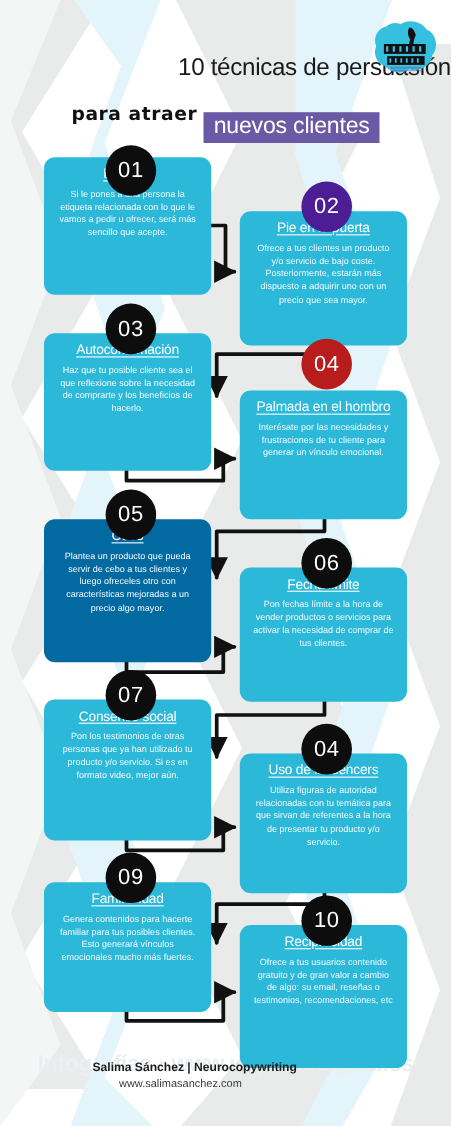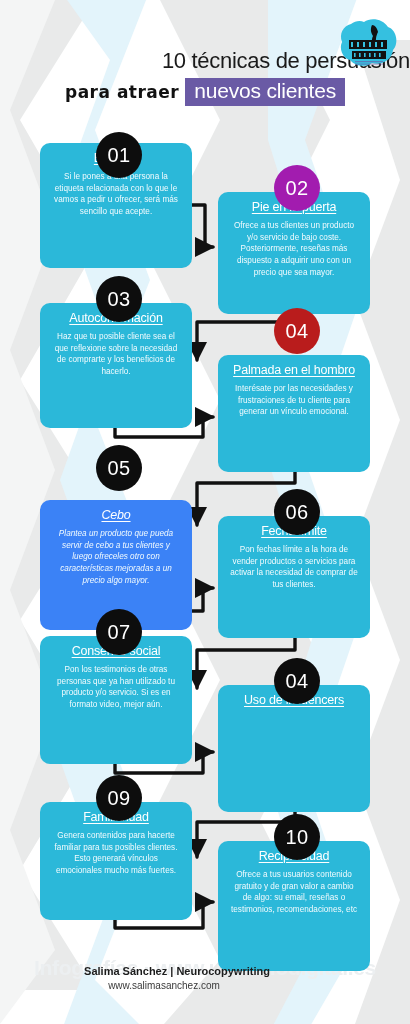--- a/index.html
+++ b/index.html
@@ -26,21 +26,21 @@
     position:absolute;left:0;top:78px;width:410px;text-align:center;
     display:flex;justify-content:center;align-items:center;gap:6px;
   }
   .title-bold{
     font-size:17px;font-weight:bold;color:#111;letter-spacing:0.5px;
     font-family:"DejaVu Sans", sans-serif;
   }
   .title-hl{
     background:#6a5aa5;color:#ffffff;font-size:21px;font-weight:400;
     padding:2px 9px 4px 9px;letter-spacing:-0.2px;
-    font-family:"Liberation Sans", sans-serif;line-height:1.05;
+    font-family:"Liberation Sans", sans-serif;line-height:1.05;margin-top:24px;
   }
 
   
   .logo{position:absolute;right:9px;top:16px;width:62px;height:56px;z-index:6;}
 
   
   .arrows{position:absolute;left:0;top:0;width:410px;height:1024px;z-index:3;pointer-events:none;}
 
   
   .card{
@@ -175,50 +175,51 @@
   </div>
 
   <div id="cards-root">
       <div class="card left" style="top: 143px; height: 125px; background: rgb(43, 184, 217);">
         <div class="card-title">Etiqueta</div>
         <div class="card-body">Si le pones a una persona la etiqueta relacionada con lo que le vamos a pedir u ofrecer, será más sencillo que acepte.</div>
       </div>
       <div class="badge" style="top: 132px; left: 96px; background: rgb(13, 13, 13);">01</div>
       <div class="card right" style="top: 192px; height: 122px; background: rgb(43, 184, 217);">
         <div class="card-title">Pie en la puerta</div>
-        <div class="card-body">Ofrece a tus clientes un producto y/o servicio de bajo coste. Posteriormente, reseñas más dispuesto a adquirir uno con un precio que sea mayor.</div>
-      </div>
-      <div class="badge" style="top: 165px; left: 274px; background: #a21caf;">02</div>
+        <div class="card-body">Ofrece a tus clientes un producto y/o servicio de bajo coste. Posteriormente, estarán más dispuesto a adquirir uno con un precio que sea mayor.</div>
+      </div>
+      <div class="badge" style="top: 165px; left: 274px; background: #4c1d95;">02</div>
       <div class="card left" style="top: 303px; height: 125px; background: rgb(43, 184, 217);">
         <div class="card-title">Autoconfirmación</div>
         <div class="card-body">Haz que tu posible cliente sea el que reflexione sobre la necesidad de comprarte y los beneficios de hacerlo.</div>
       </div>
       <div class="badge" style="top: 276px; left: 96px; background: rgb(13, 13, 13);">03</div>
       <div class="card right" style="top: 355px; height: 117px; background: rgb(43, 184, 217);">
         <div class="card-title">Palmada en el hombro</div>
         <div class="card-body">Interésate por las necesidades y frustraciones de tu cliente para generar un vínculo emocional.</div>
       </div>
       <div class="badge" style="top: 308px; left: 274px; background: #b91c1c;">04</div>
-      <div class="card left" style="top: 500px; height: 130px; background: #3b82f6; font-style: italic;">
+      <div class="card left" style="top: 472px; height: 130px; background: #0369a1;">
         <div class="card-title">Cebo</div>
         <div class="card-body">Plantea un producto que pueda servir de cebo a tus clientes y luego ofreceles otro con características mejoradas a un precio algo mayor.</div>
       </div>
       <div class="badge" style="top: 445px; left: 96px; background: rgb(13, 13, 13);">05</div>
       <div class="card right" style="top: 516px; height: 122px; background: rgb(43, 184, 217);">
         <div class="card-title">Fecha límite</div>
         <div class="card-body">Pon fechas límite a la hora de vender productos o servicios para activar la necesidad de comprar de tus clientes.</div>
       </div>
       <div class="badge" style="top: 489px; left: 274px; background: rgb(13, 13, 13);">06</div>
       <div class="card left" style="top: 636px; height: 128px; background: rgb(43, 184, 217);">
         <div class="card-title">Consenso social</div>
         <div class="card-body">Pon los testimonios de otras personas que ya han utilizado tu producto y/o servicio. Si es en formato video, mejor aún.</div>
       </div>
       <div class="badge" style="top: 609px; left: 96px; background: rgb(13, 13, 13);">07</div>
       <div class="card right" style="top: 685px; height: 127px; background: rgb(43, 184, 217);">
         <div class="card-title">Uso de influencers</div>
+        <div class="card-body">Utiliza figuras de autoridad relacionadas con tu temática para que sirvan de referentes a la hora de presentar tu producto y/o servicio.</div>
       </div>
       <div class="badge" style="top: 658px; left: 274px; background: rgb(13, 13, 13);">04</div>
       <div class="card left" style="top: 802px; height: 118px; background: rgb(43, 184, 217);">
         <div class="card-title">Familiaridad</div>
         <div class="card-body">Genera contenidos para hacerte familiar para tus posibles clientes. Esto generará vínculos emocionales mucho más fuertes.</div>
       </div>
       <div class="badge" style="top: 775px; left: 96px; background: rgb(13, 13, 13);">09</div>
       <div class="card right" style="top: 841px; height: 130px; background: rgb(43, 184, 217);">
         <div class="card-title">Reciprocidad</div>
         <div class="card-body">Ofrece a tus usuarios contenido gratuito y de gran valor a cambio de algo: su email, reseñas o testimonios, recomendaciones, etc</div>

